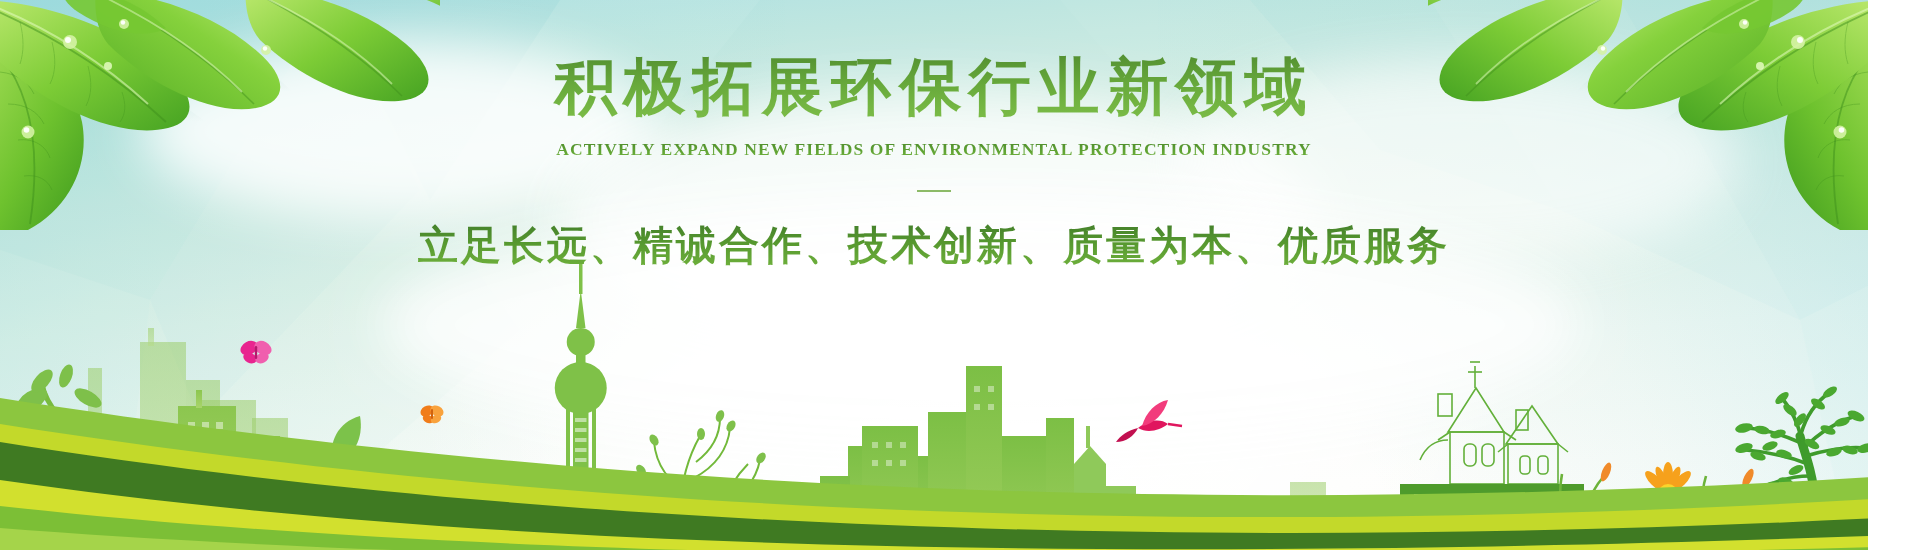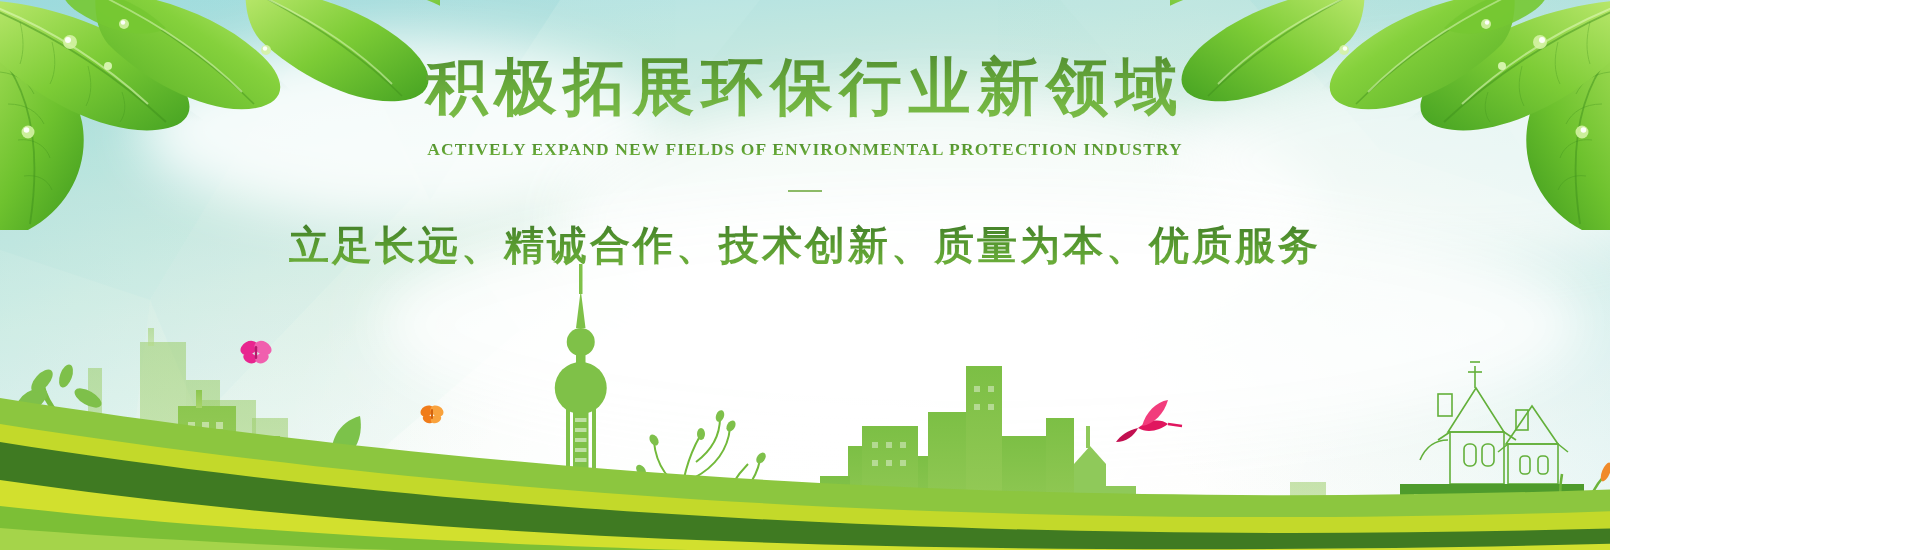--- a/index.html
+++ b/index.html
@@ -1,20 +1,20 @@
 <!DOCTYPE html>
 <html><head>
 <meta charset="utf-8">
 <style>
   html,body{margin:0;padding:0;background:#fff;}
   body{font-family:"Liberation Serif",serif;}
 
   #banner{
     position:relative;
-    width:1610px;height:550px;
+    width:1868px;height:550px;
     overflow:hidden;
     background:#eef7f4;
   }
 
   
   .sky{
     position:absolute;inset:0;
     background:
       radial-gradient(ellipse 900px 420px at 52% 78%, #ffffff 0%, rgba(255,255,255,.85) 30%, rgba(255,255,255,0) 62%),
       linear-gradient(175deg, #a9dfe3 0%, #bfe6e0 14%, #d7eee4 30%, #e9f5ec 48%, #f5faf6 66%, #fdfdfb 84%, #ffffff 100%);

